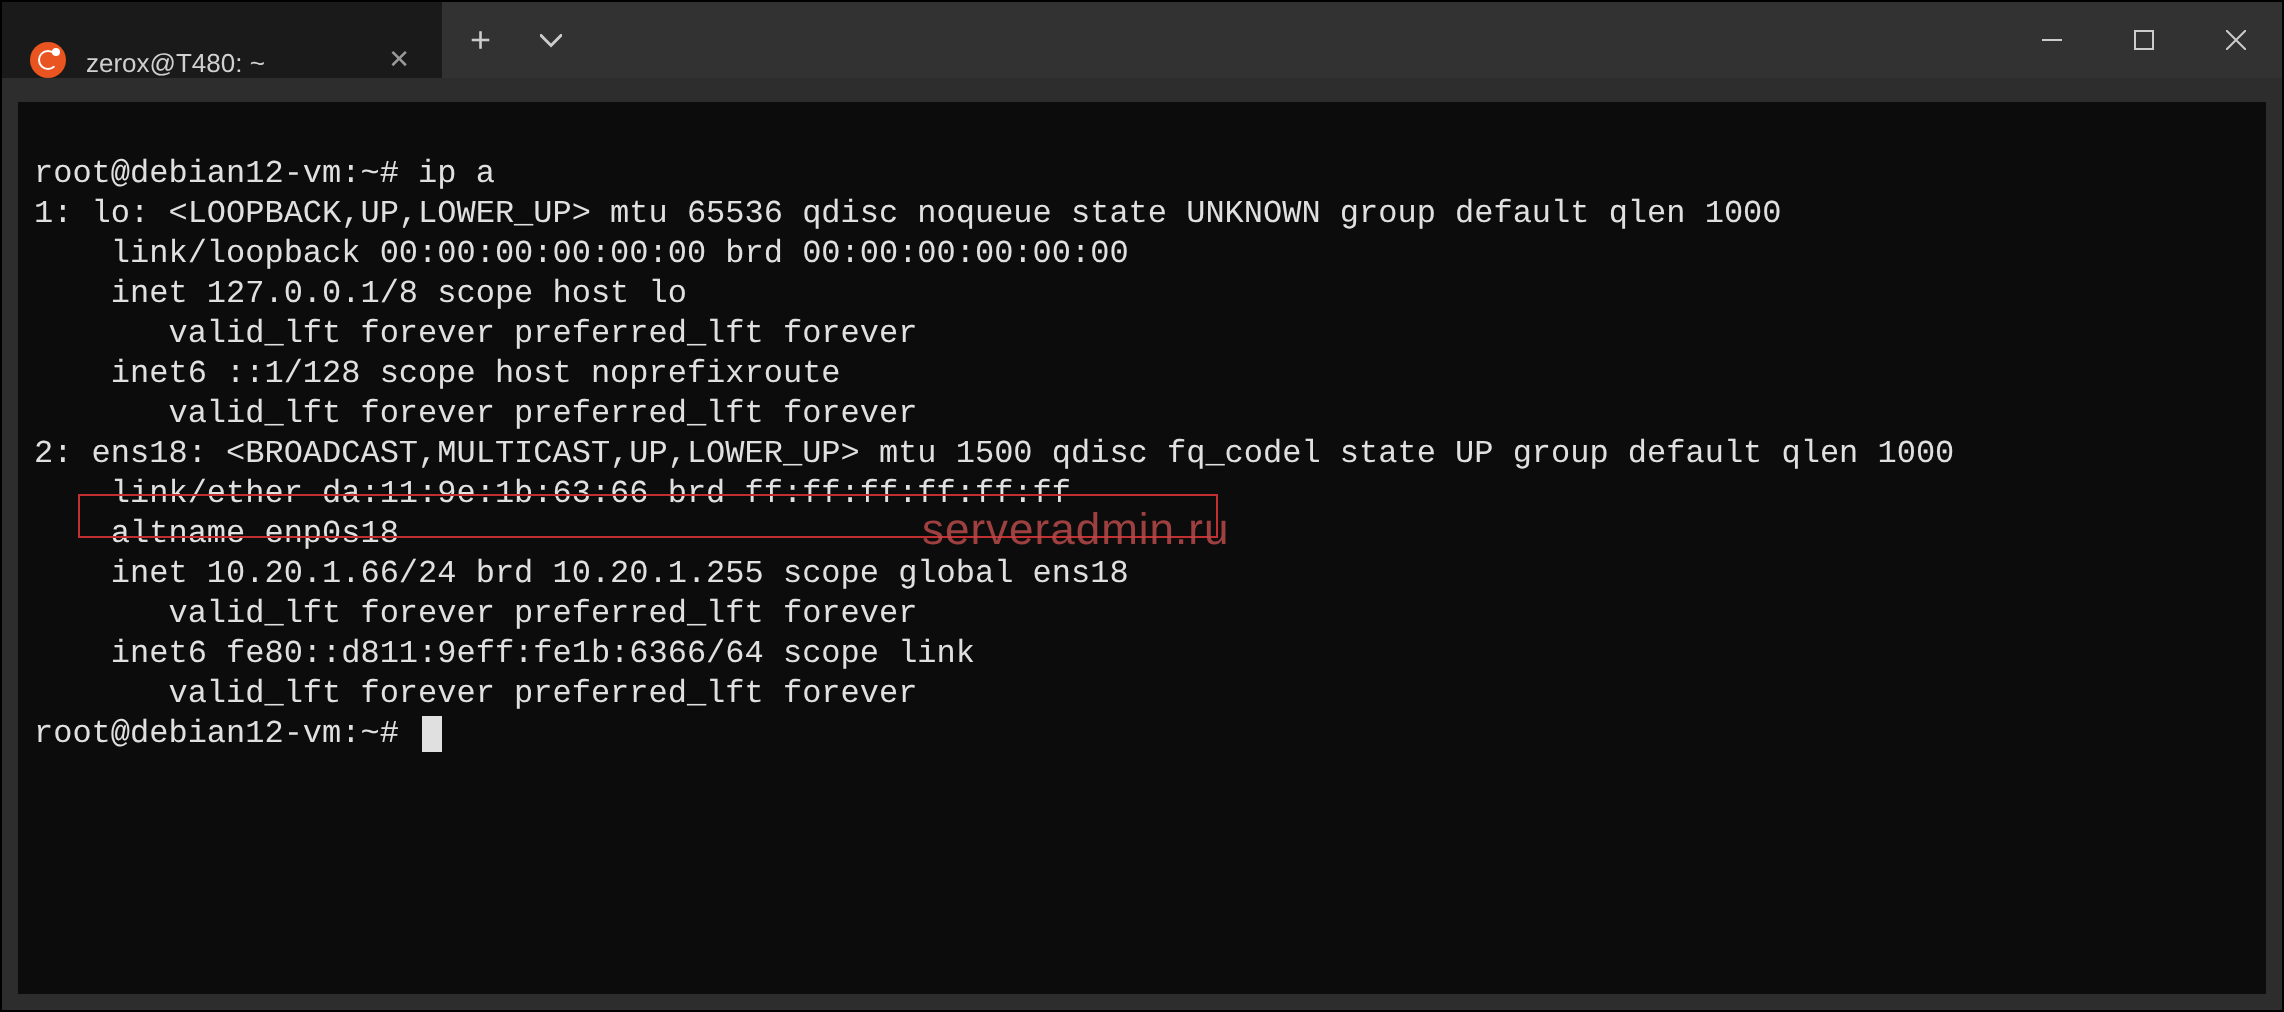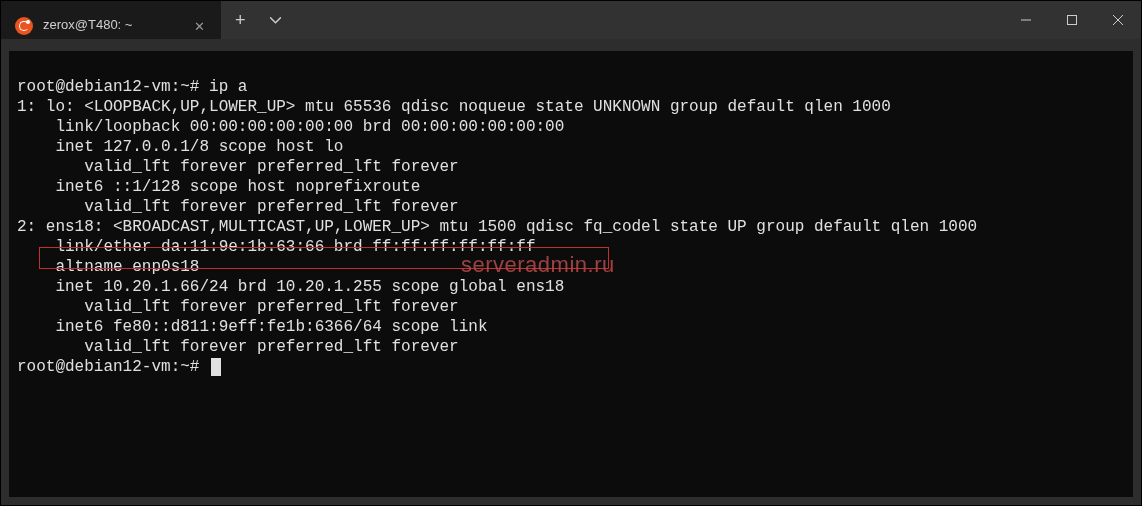--- a/index.html
+++ b/index.html
@@ -25,23 +25,23 @@
     .titlebar {
       height: 38px;
       background: #323232;
       display: flex;
       align-items: center;
       padding: 0 0 0 0;
       -webkit-app-region: drag;
     }
     .tab {
       display: flex;
-      align-items: flex-start;
-      height: 100%;
-      padding: 16px 10px 0 14px;
+      align-items: flex-end;
+      height: 100%;
+      padding: 4px 10px 0 14px;
       background: #1a1a1a;
       min-width: 220px;
       position: relative;
     }
     .tab-icon {
       width: 18px;
       height: 18px;
       background: #E95420;
       border-radius: 50%;
       margin-right: 10px;

